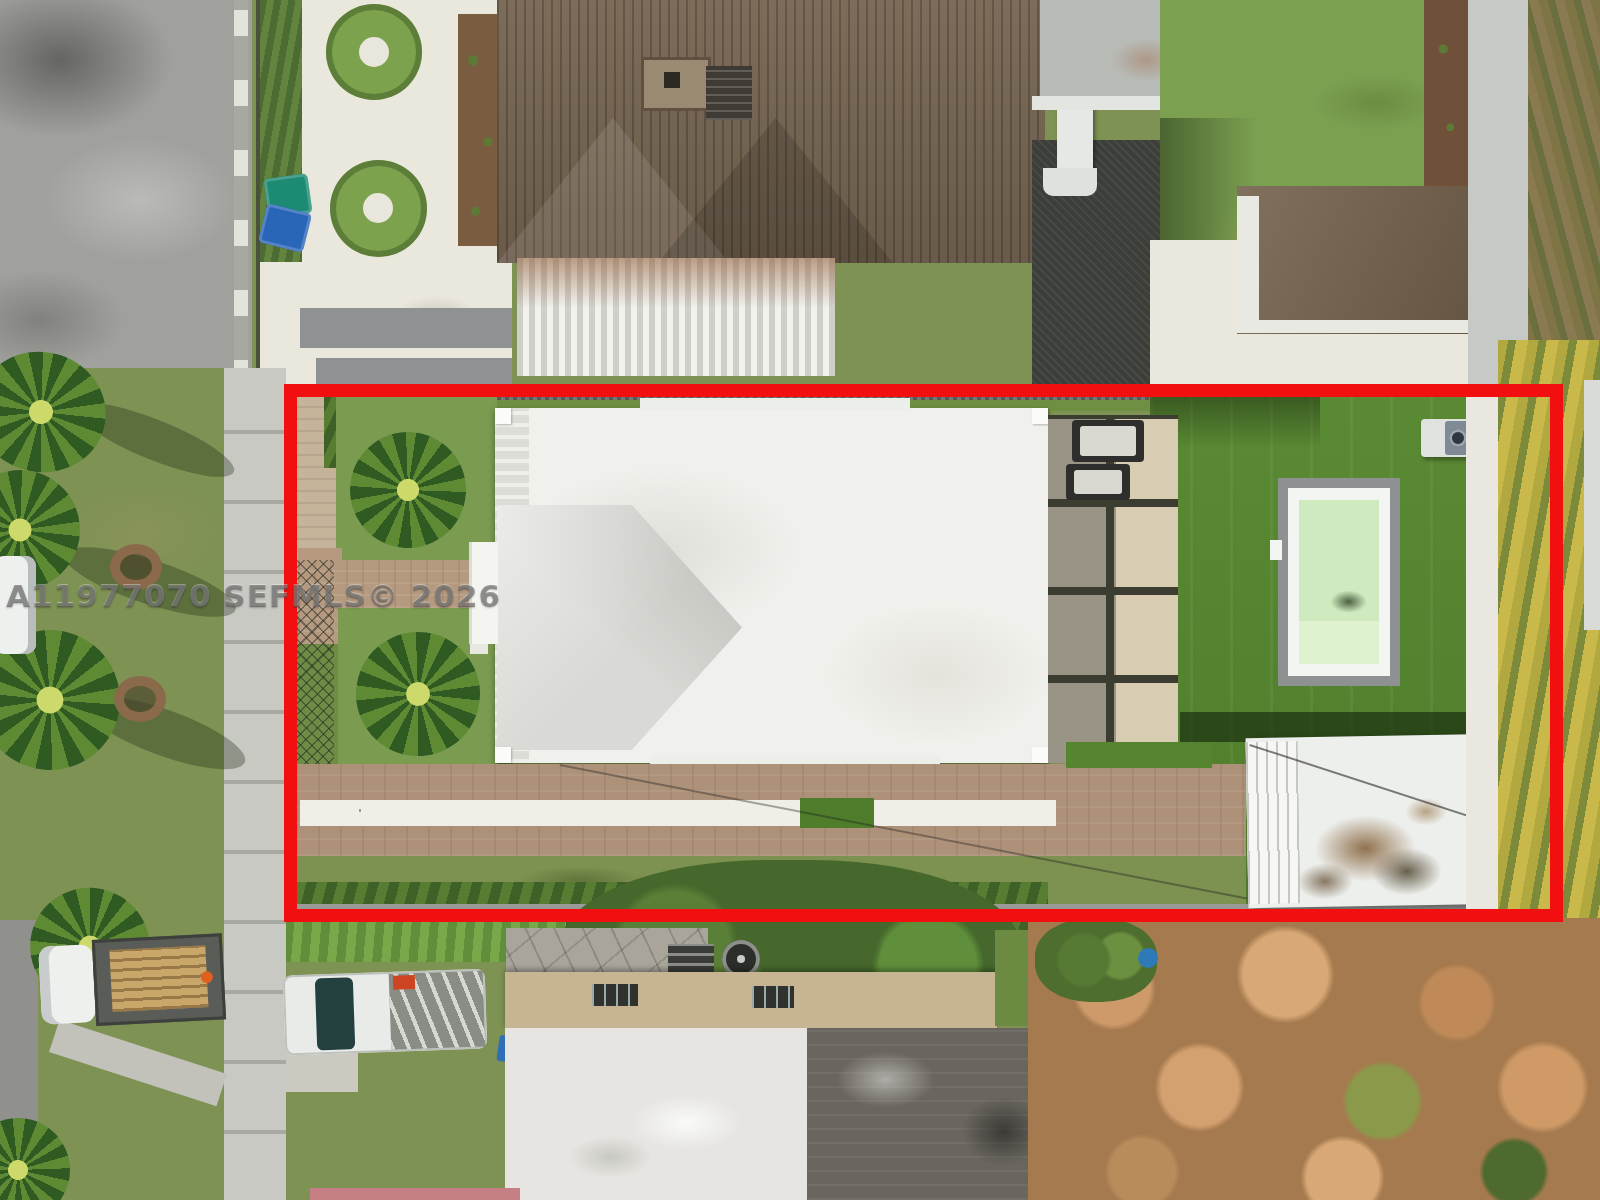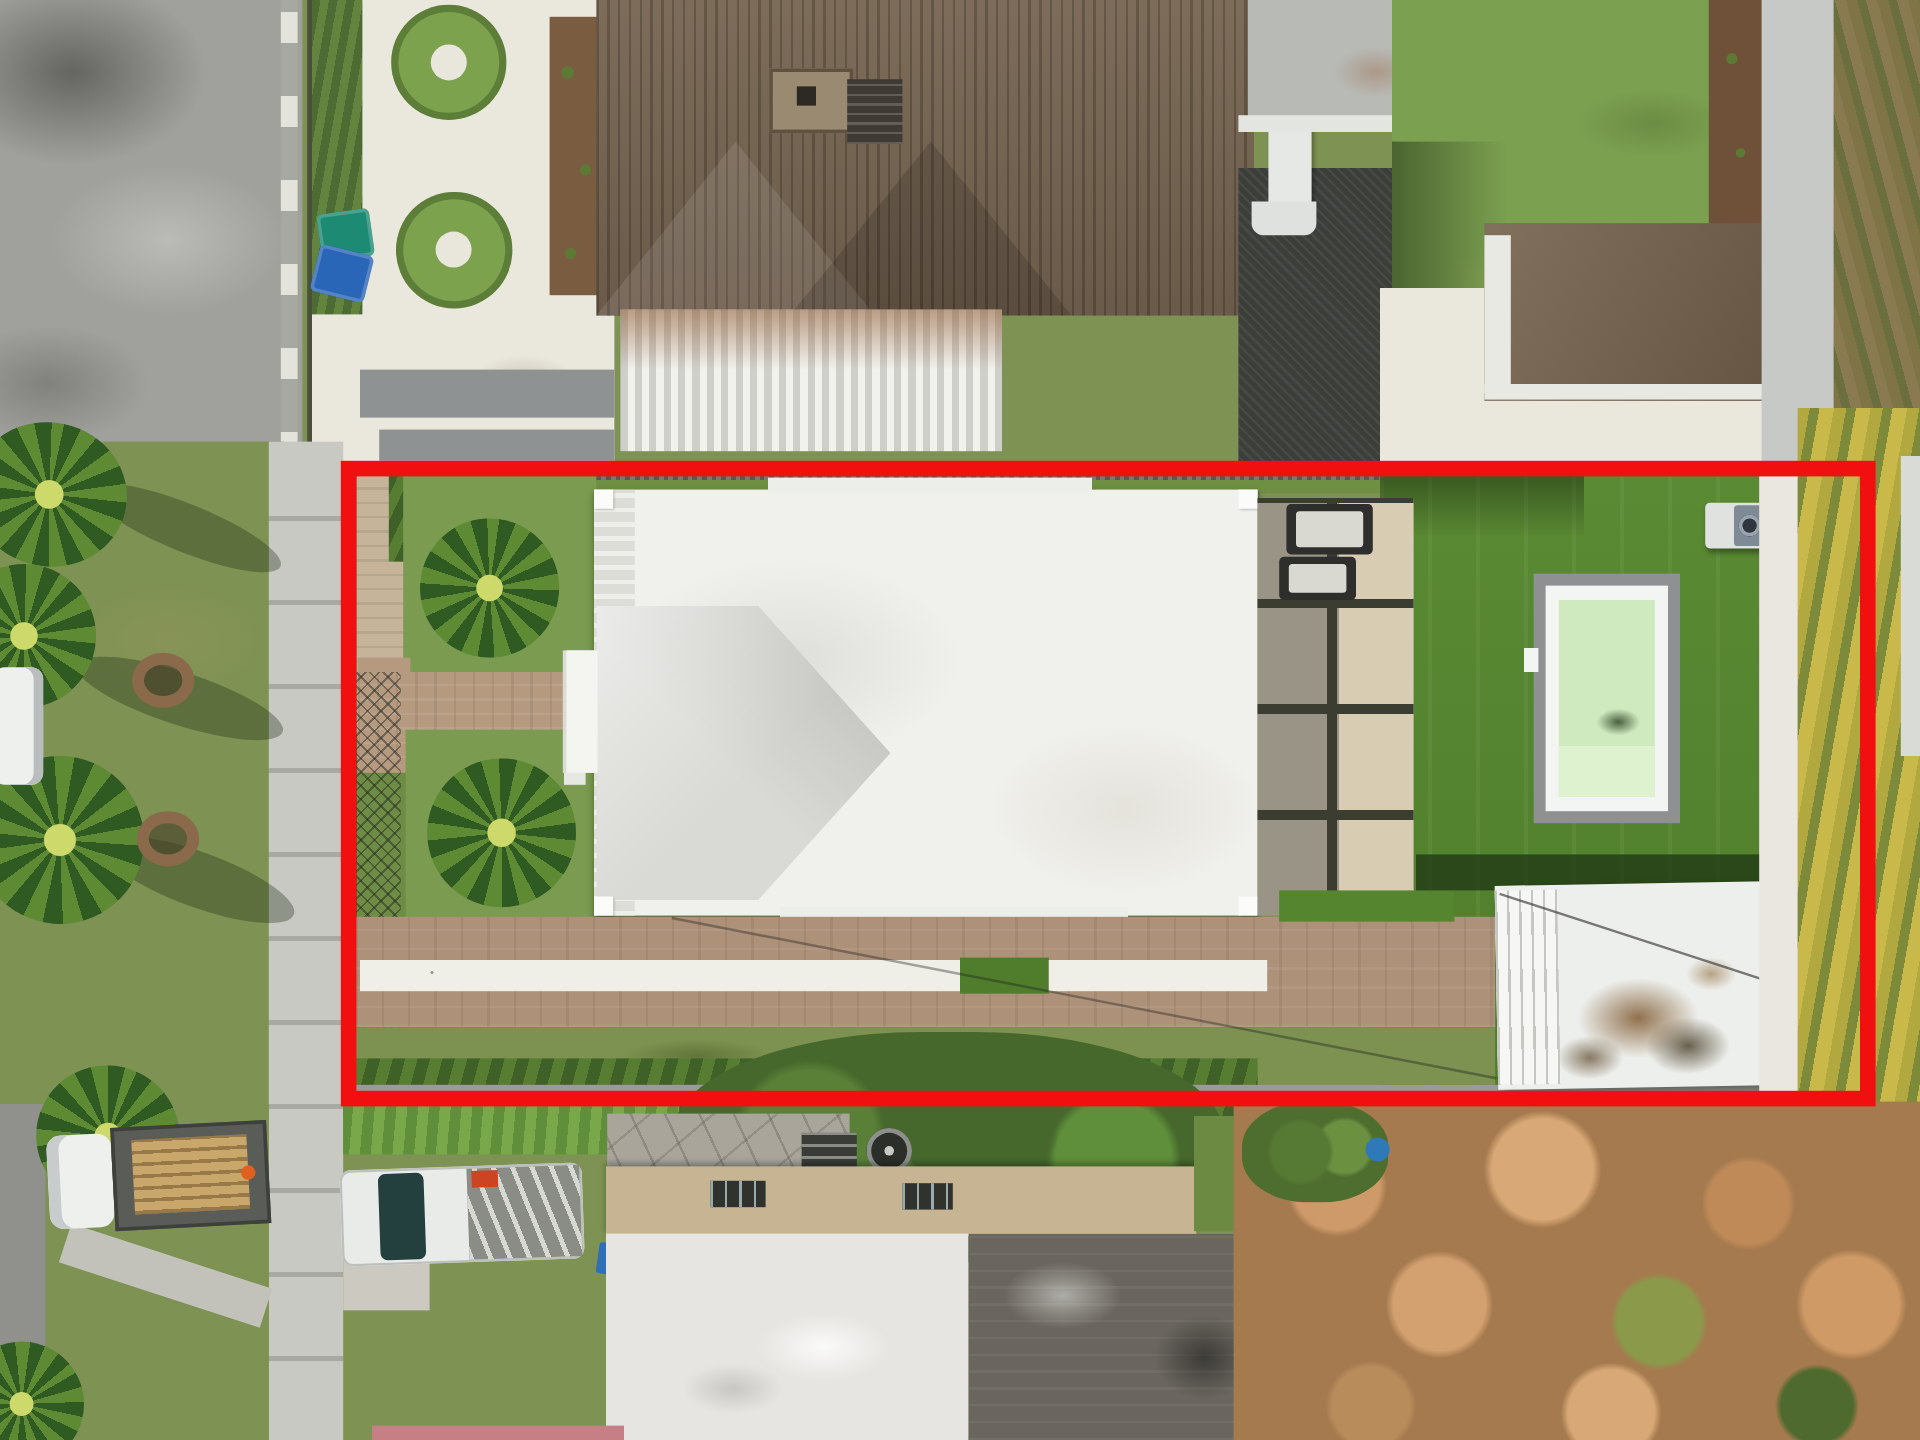--- a/index.html
+++ b/index.html
@@ -430,14 +430,15 @@
   </div>
   <div class="abs house2-white-roof"></div>
   <div class="abs house2-dark-roof"></div>
   <div class="abs grass-sliver-h2"></div>
   <div class="abs orange-trees"></div>
   <div class="abs green-canopy-corner"></div>
   <div class="abs blue-barrel"></div>
   <div class="abs pink-sliver"></div>
 
   <div class="abs red-boundary"></div>
+  <div class="abs watermark">A11977070 SEFMLS© 2026</div>
 
 </div>
 
 </body></html>

